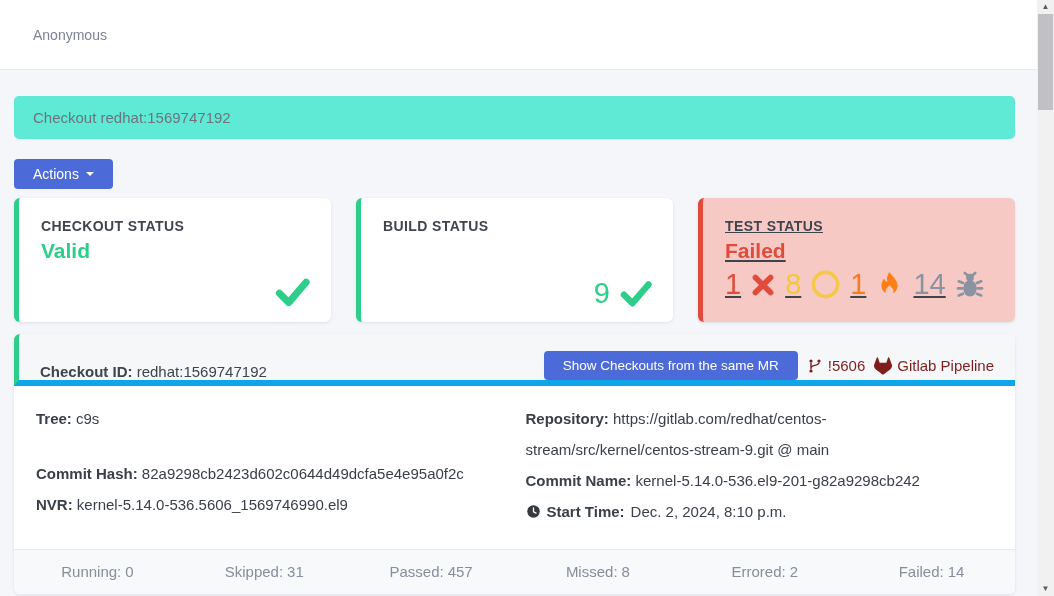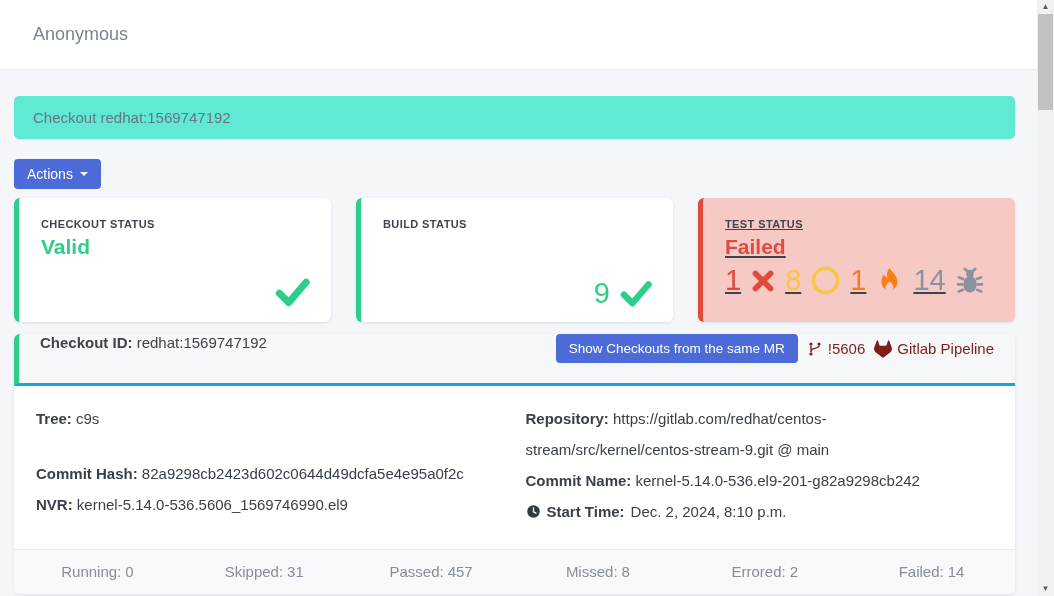--- a/index.html
+++ b/index.html
@@ -21,55 +21,55 @@
     width:350px; border:none; outline:none;
     background:#f1f3f8; color:#495057;
     border-radius:5px 0 0 5px; padding:0 14px; font-size:14px;
     font-family:inherit;
   }
   .search-input::placeholder { color:#8d97a6; }
   .search-btn {
     width:40px; border:none; background:#4d6bd8; cursor:pointer;
     border-radius:0 5px 5px 0; display:flex; align-items:center; justify-content:center;
   }
-  .nav-user { color:#7a8494; font-size:18px; cursor:pointer; }
+  .nav-user { color:#7a8494; font-size:14px; cursor:pointer; }
 
   
   .main { width:1001px; margin-left:14px; }
 
   .jumbotron {
     margin-top:26px; background:#5eead4; border-radius:5px;
     padding:13px 19px; font-size:15px; color:#6c7480;
   }
 
   .actions-row { margin-top:20px; }
   .btn-blue {
     display:inline-flex; align-items:center; gap:7px;
     background:#4d6bd8; color:#fff; border:none; cursor:pointer;
     font-size:14px; font-family:inherit;
-    border-radius:4px; padding:0 13px; height:30px;
+    border-radius:4px; padding:0 19px; height:30px;
   }
   .caret-down {
     width:0; height:0; display:inline-block;
     border-left:4px solid transparent; border-right:4px solid transparent;
     border-top:4px solid #ffffff;
   }
 
   
   .cards-row { margin-top:9px; display:flex; gap:25px; }
   .status-card {
     position:relative; flex:1; height:124px;
     background:#ffffff; border-radius:6px;
     border-left:5px solid #2dce89;
     box-shadow:0 1px 3px rgba(50,58,70,.12);
     padding:20px 22px 0 22px;
   }
   .status-card.failed { background:#f7c9c5; border-left-color:#e14b3b;text-decoration:underline; }
   .card-label {
-    font-size:11px; font-weight:bold; color:#3f454d; letter-spacing:.4px;
+    font-size:14px; font-weight:bold; color:#3f454d; letter-spacing:.4px;
   }
   .card-status { font-size:21px; font-weight:bold; margin-top:5px; }
   .text-green { color:#2dce89; }
   .text-red { color:#e14b3b; }
   .text-yellow { color:#f3c73f; }
   .text-orange { color:#f57c1f; }
   .text-gray { color:#8a93a2; }
   .card-corner {
     position:absolute; right:20px; bottom:12px;
     display:flex; align-items:center; gap:9px;
@@ -85,23 +85,23 @@
   .icon-orange { color:#fd7e14; }
   .icon-gray { color:#8a93a2; }
 
   
   .details-card {
     margin-top:12px; background:#ffffff; border-radius:6px;
     box-shadow:0 1px 3px rgba(50,58,70,.12);
   }
   .details-header {
     background:#f6f7f9; border-left:5px solid #2dce89;
-    border-bottom:3px solid #0ea5e9;
+    border-bottom:6px solid #0ea5e9;
     border-radius:6px 6px 0 0;
-    height:52px; display:flex; align-items:flex-start; justify-content:space-between;
+    height:52px; display:flex; align-items:flex-end; justify-content:space-between;
     padding:0 21px 0 21px; font-size:15px;
   }
   .details-header .lbl { font-weight:bold; }
   .header-right { display:flex; align-items:center; gap:9px; }
   .btn-mr { height:29px; font-size:13.5px; }
   .link-blue {
     color:#7f1d1d; font-size:15px; text-decoration:none; cursor:pointer;
     display:inline-flex; align-items:center; gap:5px;
   }
   .details-body {

